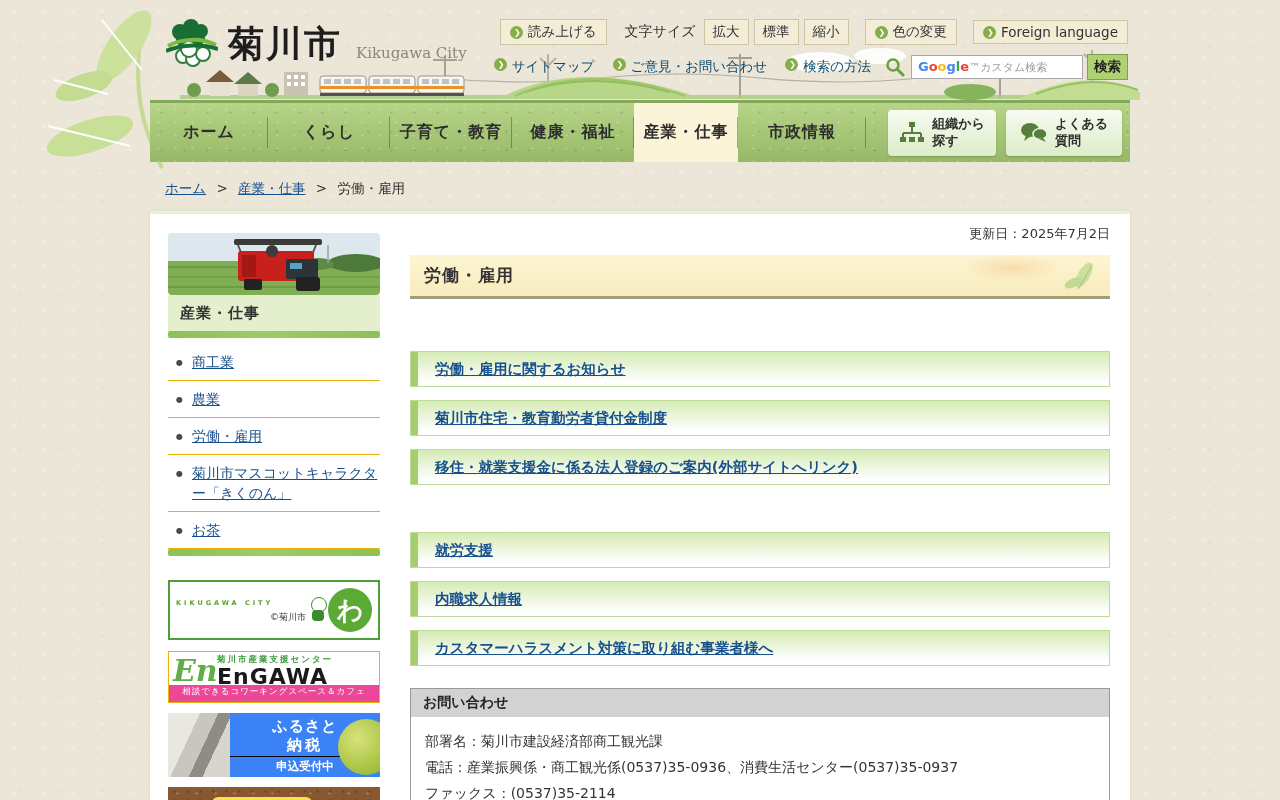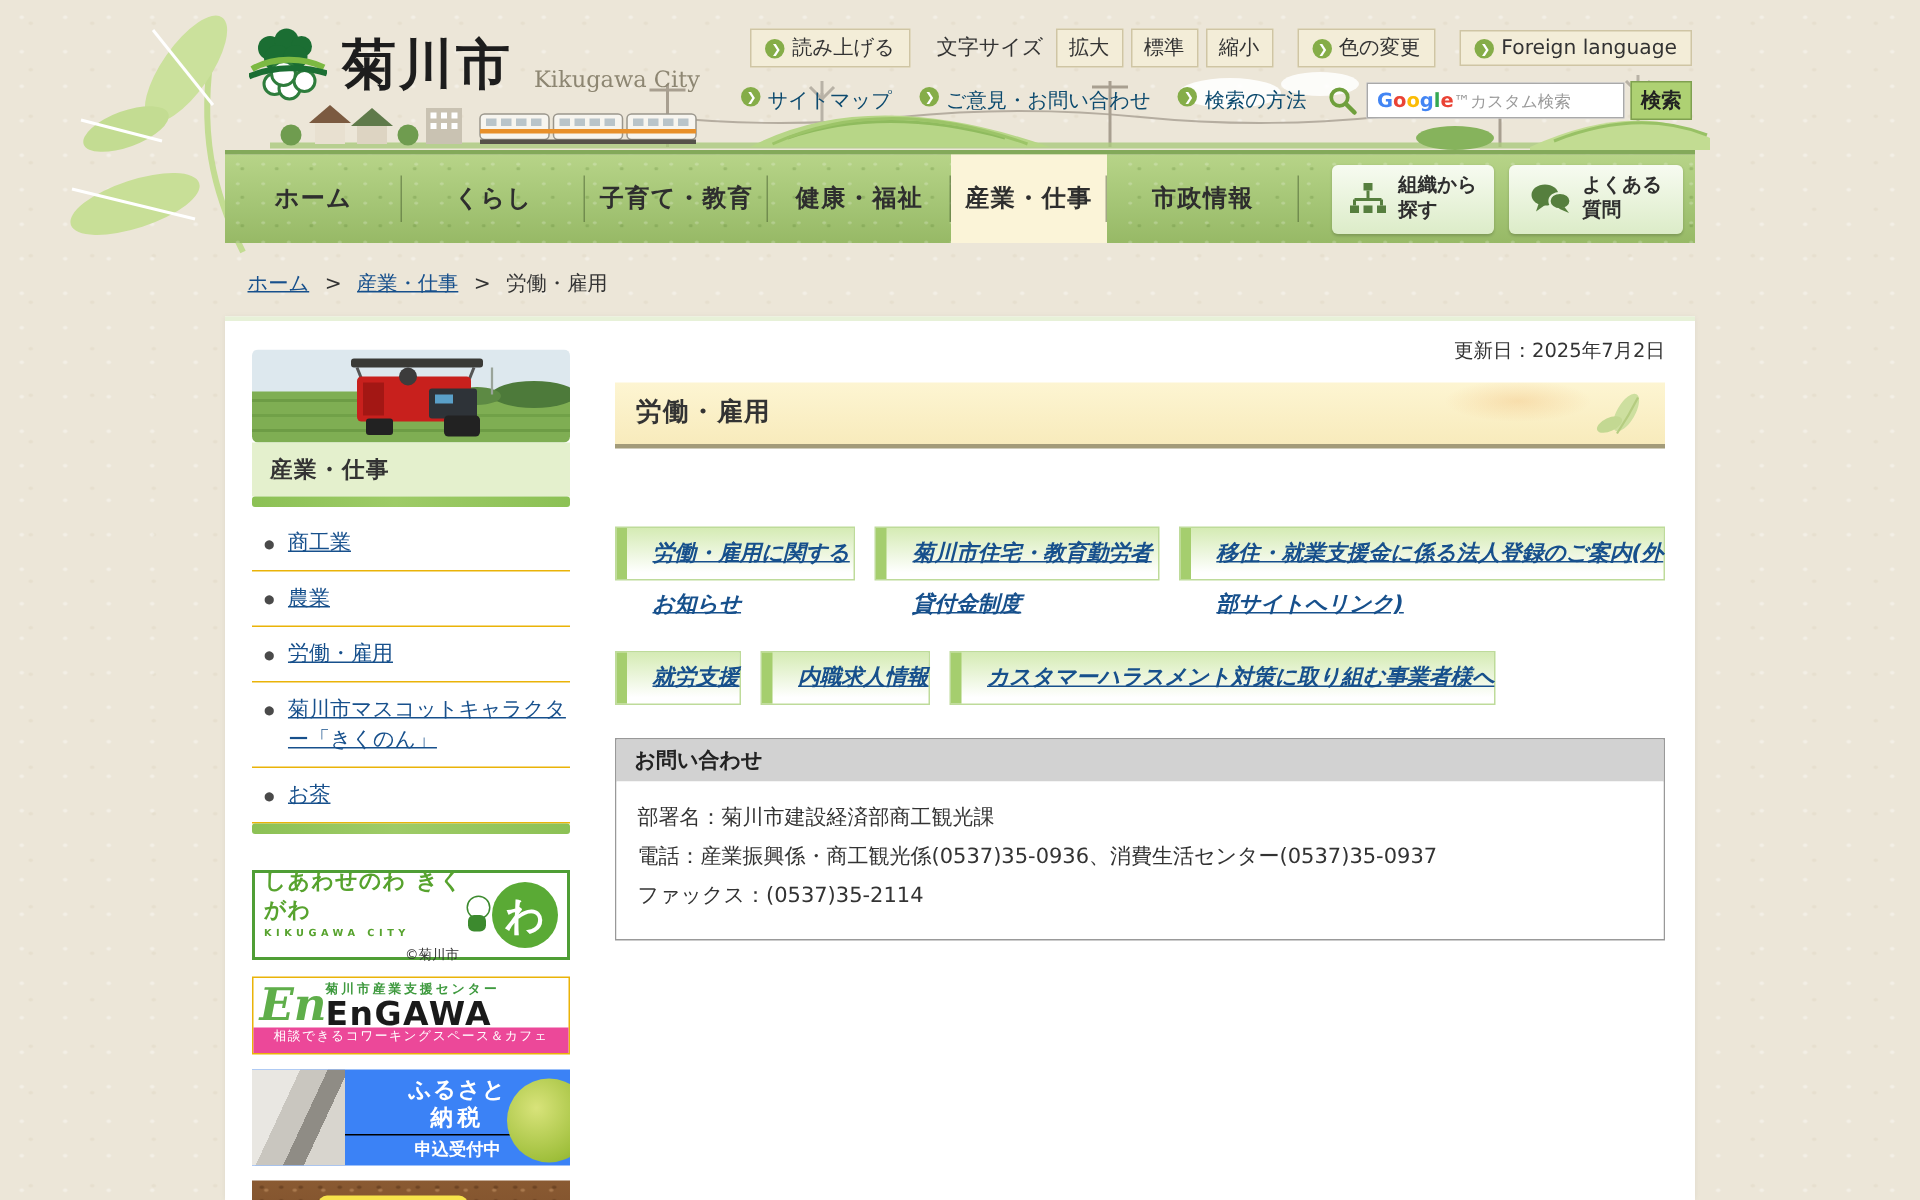--- a/index.html
+++ b/index.html
@@ -125,21 +125,21 @@
   .kk-badge span{color:#c82a1e;font-weight:bold;font-size:15px;line-height:22px;letter-spacing:2px;}
   
   .main-col{position:absolute;left:260px;top:11px;width:700px;}
   .updated{text-align:right;font-size:13px;color:#333;height:18px;margin-bottom:12px;}
   .title-bar{margin:0;height:41px;box-sizing:content-box;border-bottom:3px solid #a39b79;position:relative;
     font-size:17px;font-weight:bold;color:#333;line-height:41px;padding-left:14px;letter-spacing:1px;
     background:
       radial-gradient(70px 20px at 86% 30%, rgba(233,150,60,.22), transparent 70%),
       linear-gradient(#fdf5d2,#f8ebbc);}
   .title-leaf{position:absolute;right:10px;top:6px;}
-  .links{display:flex;gap:13px;font-style:italic;}
+  .links{display:flex;flex-direction:column;gap:13px;}
   .links.g1{margin-top:52px;}
   .links.g2{margin-top:47px;}
   .link-box{position:relative;height:36px;box-sizing:border-box;border:1px solid #bedb9a;
     background:linear-gradient(#d5ebb4,#ffffff 88%);
     font-size:14.5px;font-weight:bold;color:#17508c;text-decoration:underline;
     line-height:34px;padding-left:24px;}
   .link-box::before{content:"";position:absolute;left:0;top:0;bottom:0;width:7px;background:#a5ce6e;}
   .contact{margin-top:22px;border:1px solid #999;box-sizing:border-box;}
   .contact-head{background:#d2d2d2;padding:5px 12px;font-size:14px;font-weight:bold;color:#222;}
   .contact-body{padding:8px 14px 12px;background:#fff;}
@@ -374,21 +374,20 @@
           <a>菊川市マスコットキャラクター「きくのん」</a>
         </li>
       <li>
           <a>お茶</a>
         </li>
     </ul>
     <div class="stripe bottom"></div>
 
     <a class="bn bn1">
       <div class="shia-left">
-        <div class="shia-title">しあわせのわ きくがわ</div>
         <div class="shia-sub">KIKUGAWA CITY</div>
         <div class="shia-credit">©菊川市</div>
       </div>
       <div class="shia-mascot">
         <div class="head"></div>
           <div class="body"></div>
       </div>
       <div class="shia-mark">わ</div>
     </a>
 

